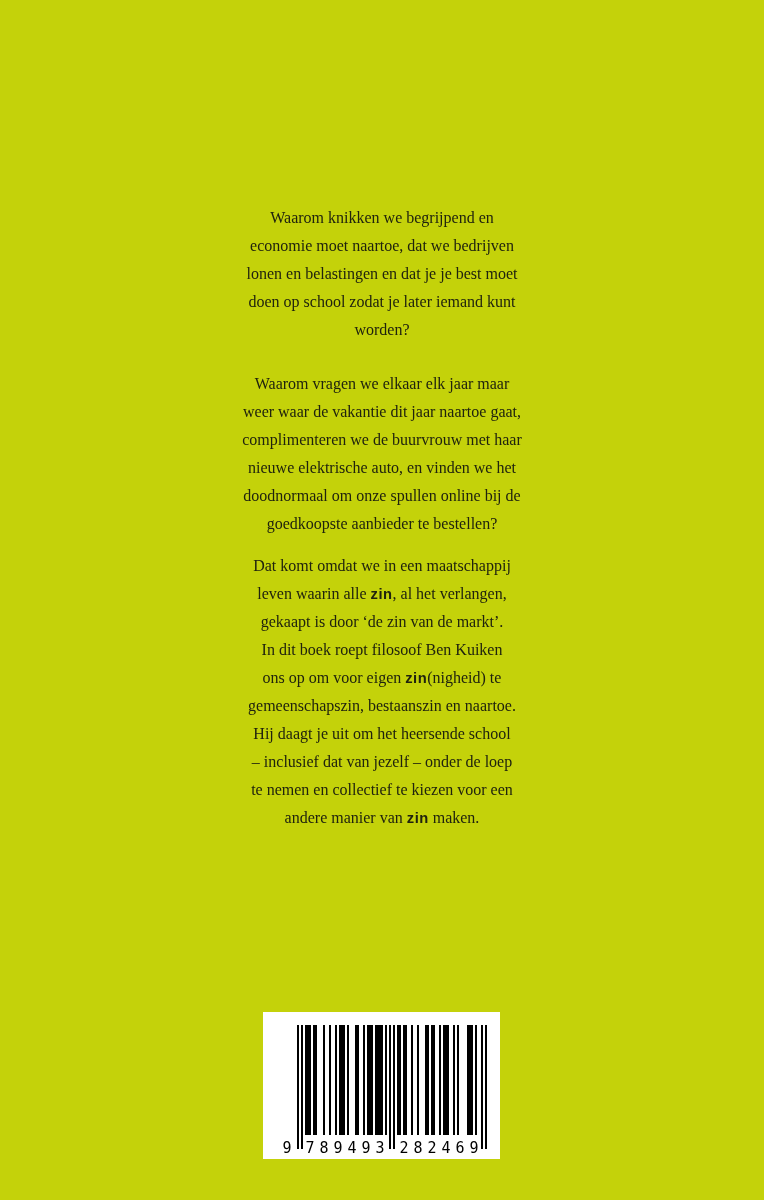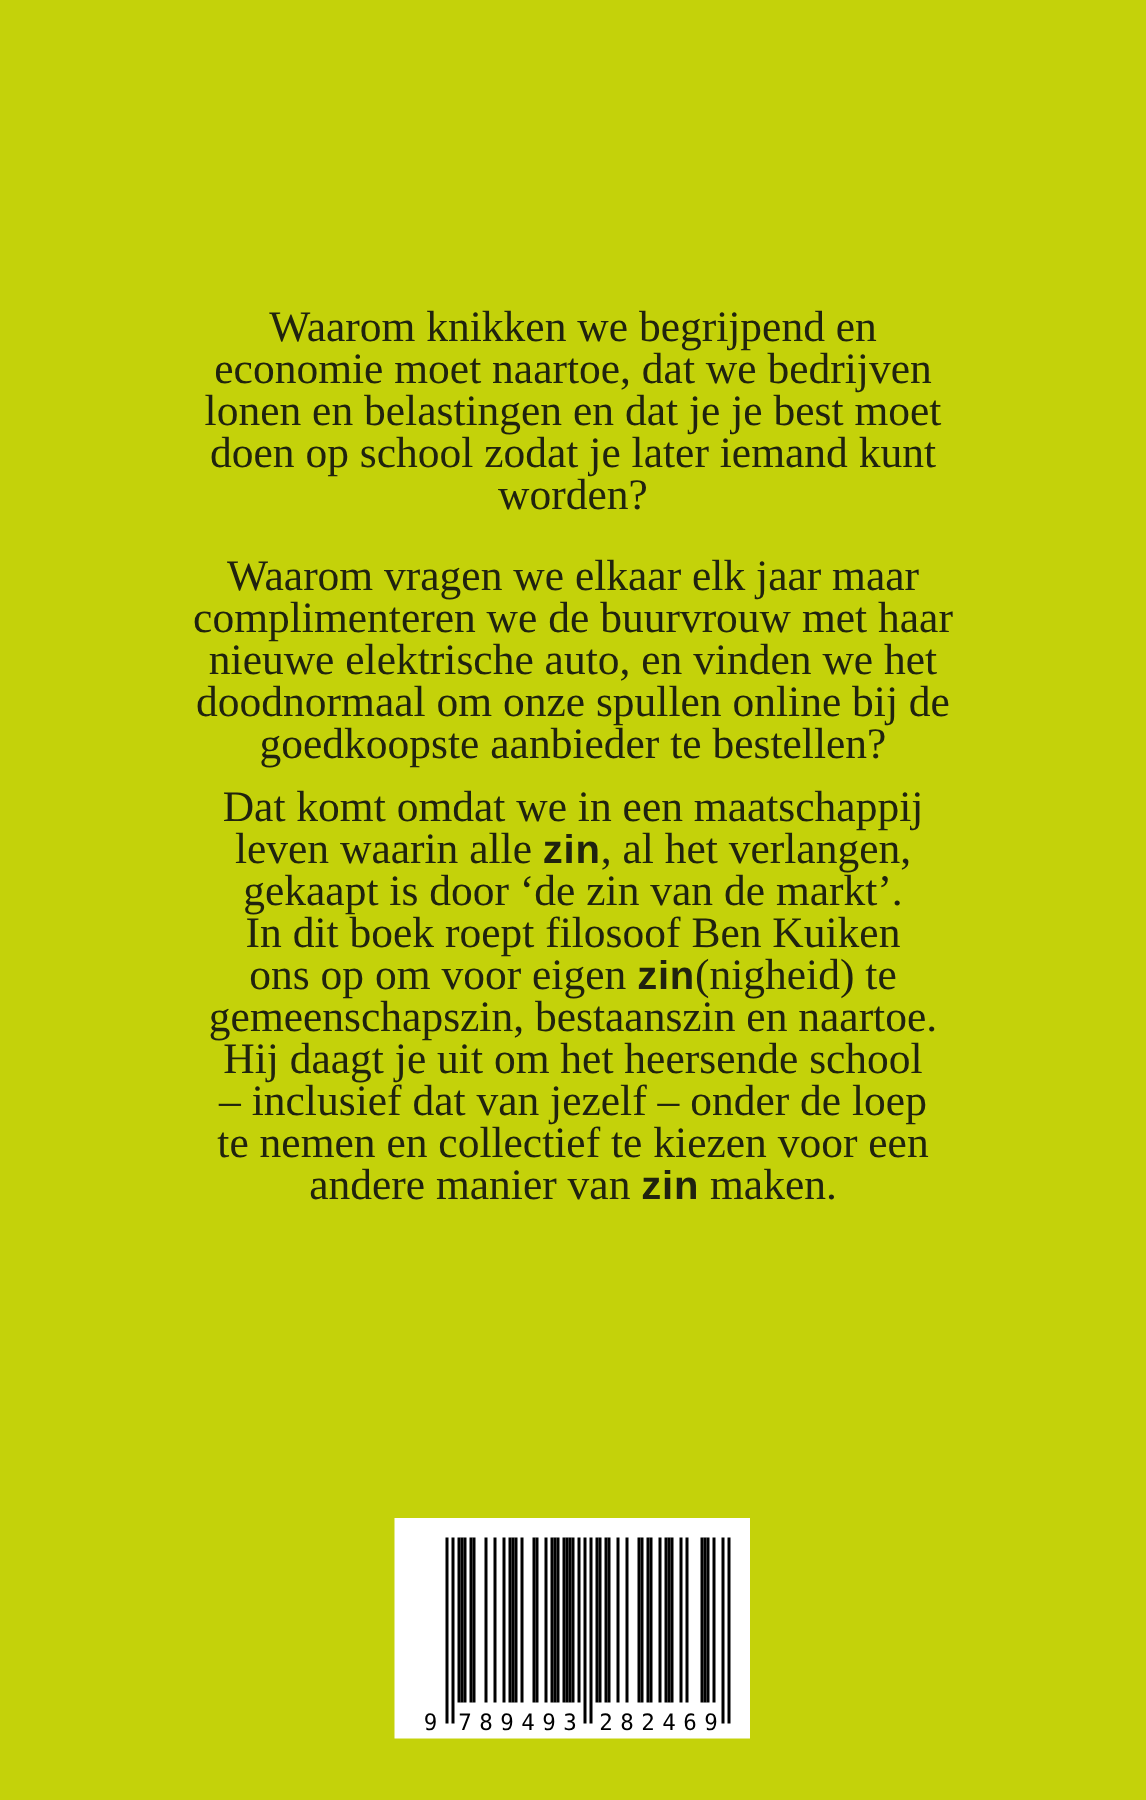--- a/index.html
+++ b/index.html
@@ -16,21 +16,21 @@
     width: 764px;
     height: 1200px;
   }
   .text-block {
     position: absolute;
     top: 204px;
     left: 0;
     width: 764px;
     text-align: center;
     font-family: "Liberation Serif", "DejaVu Serif", serif;
-    font-size: 29px;
+    font-size: 16px;
     line-height: 28px;
   }
   .para {
     margin: 0 0 26px 0;
   }
   .para:nth-child(2) {
     margin-bottom: 14px;
   }
   .para:last-child {
     margin-bottom: 0;
@@ -71,20 +71,21 @@
   <div class="text-block" style="color: rgb(32, 35, 14);">
       <div class="para">
         <div class="line"><span>Waarom knikken we begrijpend en</span></div>
         <div class="line"><span>economie moet naartoe, dat we bedrijven</span></div>
         <div class="line"><span>lonen en belastingen en dat je je best moet</span></div>
         <div class="line"><span>doen op school zodat je later iemand kunt</span></div>
         <div class="line"><span>worden?</span></div>
       </div>
       <div class="para">
         <div class="line"><span>Waarom vragen we elkaar elk jaar maar</span></div>
+        <div class="line"><span>weer waar de vakantie dit jaar naartoe gaat,</span></div>
         <div class="line"><span>complimenteren we de buurvrouw met haar</span></div>
         <div class="line"><span>nieuwe elektrische auto, en vinden we het</span></div>
         <div class="line"><span>doodnormaal om onze spullen online bij de</span></div>
         <div class="line"><span>goedkoopste aanbieder te bestellen?</span></div>
       </div>
       <div class="para">
         <div class="line"><span>Dat komt omdat we in een maatschappij</span></div>
         <div class="line"><span>leven waarin alle </span><span class="zin">zin</span><span>, al het verlangen,</span></div>
         <div class="line"><span>gekaapt is door ‘de zin van de markt’.</span></div>
         <div class="line"><span>In dit boek roept filosoof Ben Kuiken</span></div>

